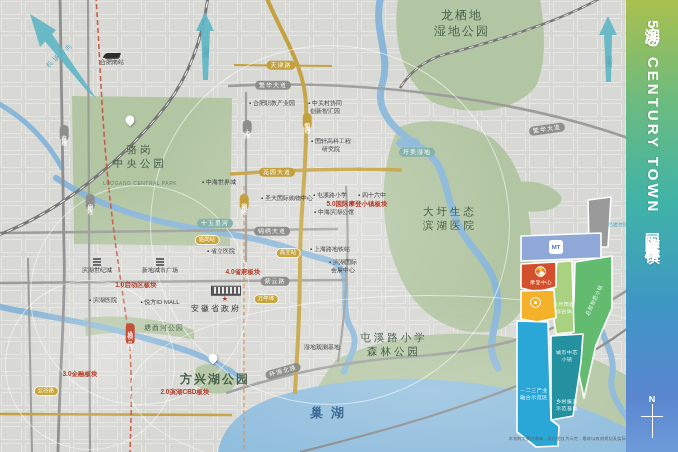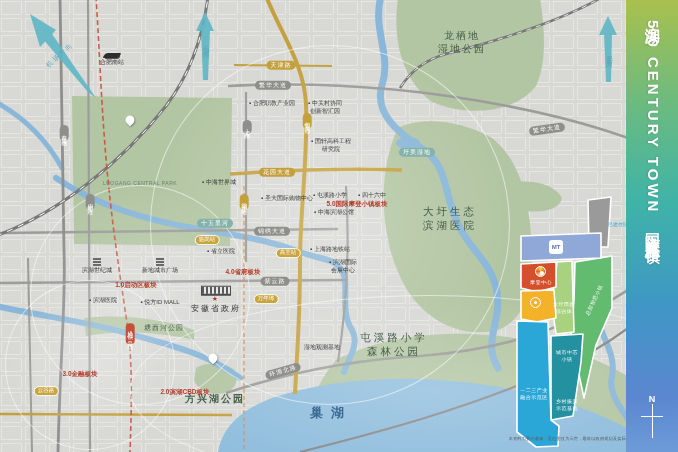--- a/index.html
+++ b/index.html
@@ -18,28 +18,28 @@
        color:#3c3c3c;font-size:6px;pointer-events:none;display:flex;flex-direction:column;align-items:center;}
   .pill-gray,.pill-gold,.pill-cyan,.pill-metro{color:#fff;padding:1px 4px;border-radius:7px;
        font-size:6px;letter-spacing:1px;white-space:nowrap;line-height:1.1;}
   .pill-gray{background:#8e8f8b;}
   .pill-gold{background:#c3a03c;}
   .pill-cyan{background:#85b3ab;}
   .pill-metro{background:#c4503a;border-radius:4px;}
   .v{writing-mode:vertical-rl;letter-spacing:2px;padding:4px 1px;}
   .station{background:#c9a53e;border:1px solid #fff;color:#fff;font-size:5.5px;
        padding:0 3px;border-radius:6px;white-space:nowrap;line-height:1.4;}
-  .park{color:#46604a;font-size:10px;letter-spacing:2px;margin-top:18px;}
+  .park{color:#46604a;font-size:12px;letter-spacing:2px;}
   .park-big{color:#435d47;font-size:10.5px;letter-spacing:3px;}
   .park-s{color:#46604a;font-size:7px;letter-spacing:1px;}
   .eng{color:#6b7f6d;font-size:5px;letter-spacing:.5px;}
   .water{color:#2a5c88;font-size:13px;letter-spacing:8px;font-weight:bold;opacity:.85;}
   .zone{color:#b23b28;font-size:6.5px;font-weight:bold;white-space:nowrap;}
   .poi{font-size:6px;color:#3c3c3c;}
-  .poi-big{font-size:8px;color:#2f2f2f;letter-spacing:2px;}
+  .poi-big{font-size:8px;color:#2f2f2f;letter-spacing:2px;align-items:flex-end;}
   .arrow-lbl{color:#58aabb;font-size:6.5px;letter-spacing:2px;}
   .plot-lbl{color:#fff;font-size:5px;letter-spacing:.5px;}
   .plot-side{color:#3aa7c8;font-size:5px;white-space:nowrap;}
   .disc{color:#5a5a5a;font-size:5px;white-space:nowrap;letter-spacing:.3px;}
   .ic{margin-bottom:1px;}
   .ic-train{width:16px;height:5px;background:#2d2d2d;border-radius:2px;transform:skewX(-35deg);
        box-shadow:2px 2px 0 -1px #555;}
   .ic-pin{width:9px;height:9px;background:#fff;border-radius:50% 50% 50% 0;
        transform:rotate(-45deg);box-shadow:0 1px 2px rgba(0,0,0,.4);margin-bottom:4px;}
   .ic-gov{position:relative;width:30px;height:10px;border:1px solid #4a4a4a;border-bottom-width:2px;
@@ -206,20 +206,22 @@
       </div>
       <div class="lbl pill-cyan" style="left: 215px; top: 223px; transform: translate(-50%, -50%) rotate(0deg) scale(1);">
         <span>十五里河</span>
       </div>
       <div class="lbl pill-cyan" style="left: 417px; top: 152px; transform: translate(-50%, -50%) rotate(0deg) scale(1);">
         <span>圩美湿地</span>
       </div>
       <div class="lbl park" style="left: 462px; top: 24px; transform: translate(-50%, -50%) rotate(0deg) scale(1);"><span>龙栖地
 湿地公园</span></div>
       <div class="lbl poi" style="left: 130px; top: 122px; transform: translate(-50%, -50%) rotate(0deg) scale(1);"><div class="ic ic-pin"></div></div>
+      <div class="lbl park-big" style="left: 140px; top: 157px; transform: translate(-50%, -50%) rotate(0deg) scale(1);"><span>骆岗
+中央公园</span></div>
       <div class="lbl eng" style="left: 140px; top: 183px; transform: translate(-50%, -50%) rotate(0deg) scale(1);"><span>LUOGANG CENTRAL PARK</span></div>
       <div class="lbl park-big" style="left: 450px; top: 219px; transform: translate(-50%, -50%) rotate(0deg) scale(1);"><span>大圩生态
 滨湖医院</span></div>
       <div class="lbl park-big" style="left: 394px; top: 345px; transform: translate(-50%, -50%) rotate(0deg) scale(1);"><span>屯溪路小学
 森林公园</span></div>
       <div class="lbl poi" style="left: 213px; top: 360px; transform: translate(-50%, -50%) rotate(0deg) scale(1);"><div class="ic ic-pin"></div></div>
       <div class="lbl park" style="left: 215px; top: 380px; transform: translate(-50%, -50%) rotate(0deg) scale(1); font-weight: bold;"><span>方兴湖公园</span></div>
       <div class="lbl park-s" style="left: 164px; top: 328px; transform: translate(-50%, -50%) rotate(0deg) scale(1);"><span>塘西河公园</span></div>
       <div class="lbl water" style="left: 331px; top: 413px; transform: translate(-50%, -50%) rotate(0deg) scale(1);"><span>巢湖</span></div>
       <div class="lbl zone" style="left: 357px; top: 204px; transform: translate(-50%, -50%) rotate(0deg) scale(1);">

